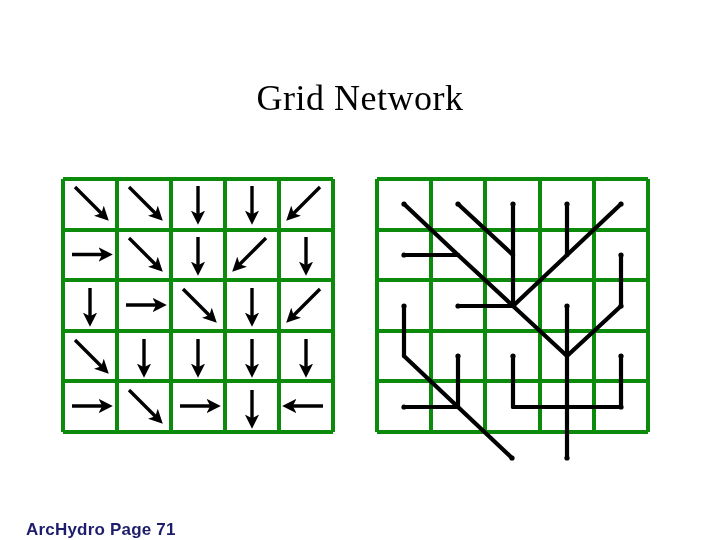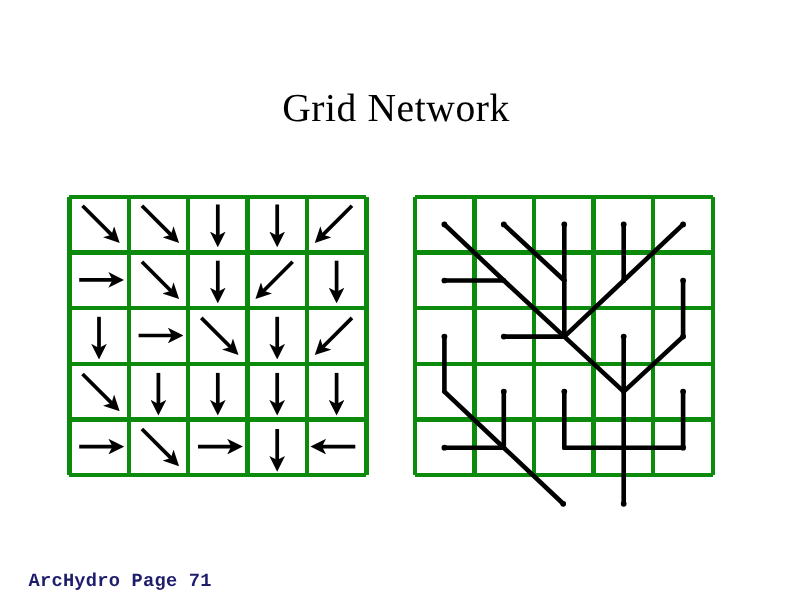--- a/index.html
+++ b/index.html
@@ -41,21 +41,21 @@
     width: 720px;
     height: 330px;
   }
   .figure-area svg {
     display: block;
   }
   .footer-note {
     position: absolute;
     left: 26px;
     top: 508px;
-    font-family: Liberation Mono, monospace;
+    font-family: Liberation Sans, sans-serif;
     font-size: 17px;
     font-weight: bold;
     color: #1d1d6b;
     letter-spacing: 0.2px;
   }
 </style>
 </head>
 <body style="background: rgb(255, 255, 255);">
 
 <div class="slide">

